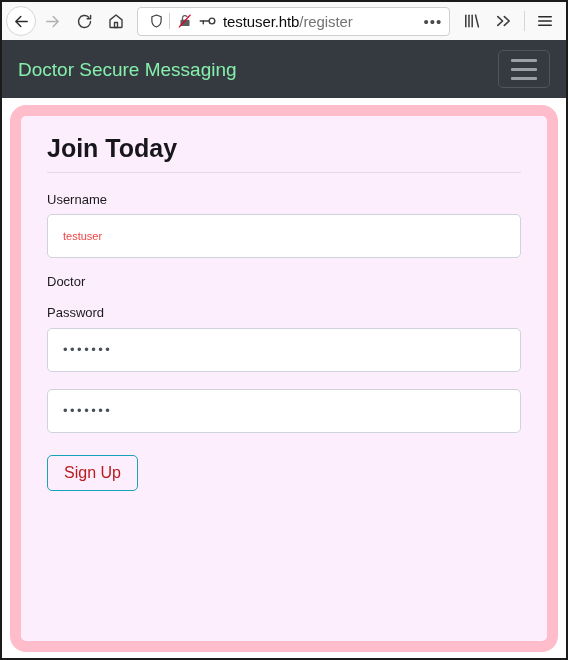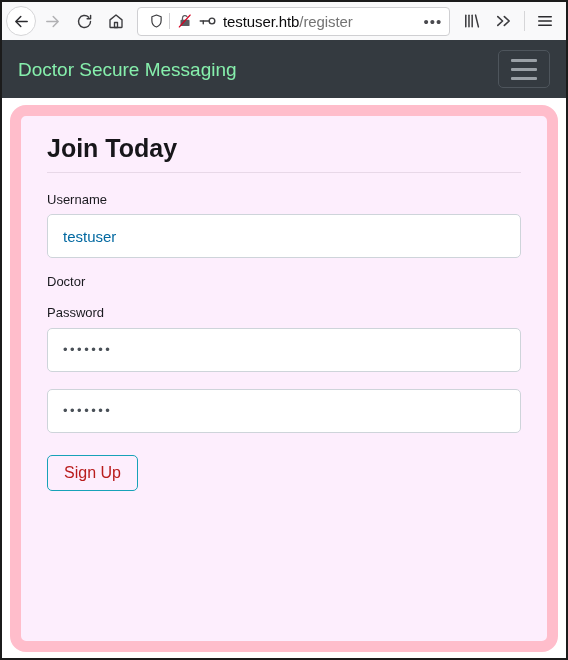--- a/index.html
+++ b/index.html
@@ -201,22 +201,22 @@
   }
   .form-control {
     display: block;
     width: 100%;
     height: 44px;
     border: 1px solid #ced4da;
     border-radius: 5px;
     background: #ffffff;
     padding: 0 15px;
     font-family: "Liberation Sans", sans-serif;
-    font-size: 15px;
-    color: #0369a1;
+    font-size: 11px;
+    color: #ef4444;
     outline: none;
   }
   .form-control.pw {
     font-size: 13px;
     letter-spacing: 2.5px;
     color: #495057;
   }
   .btn-signup {
     margin-top: 5px;
     background: transparent;

